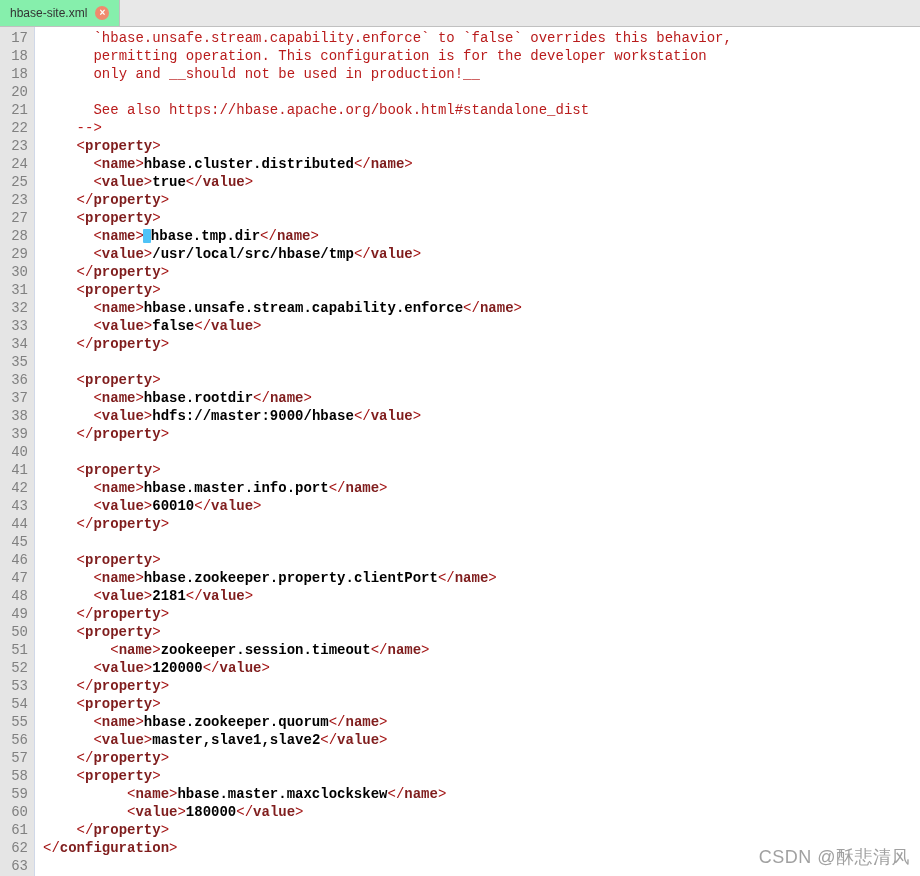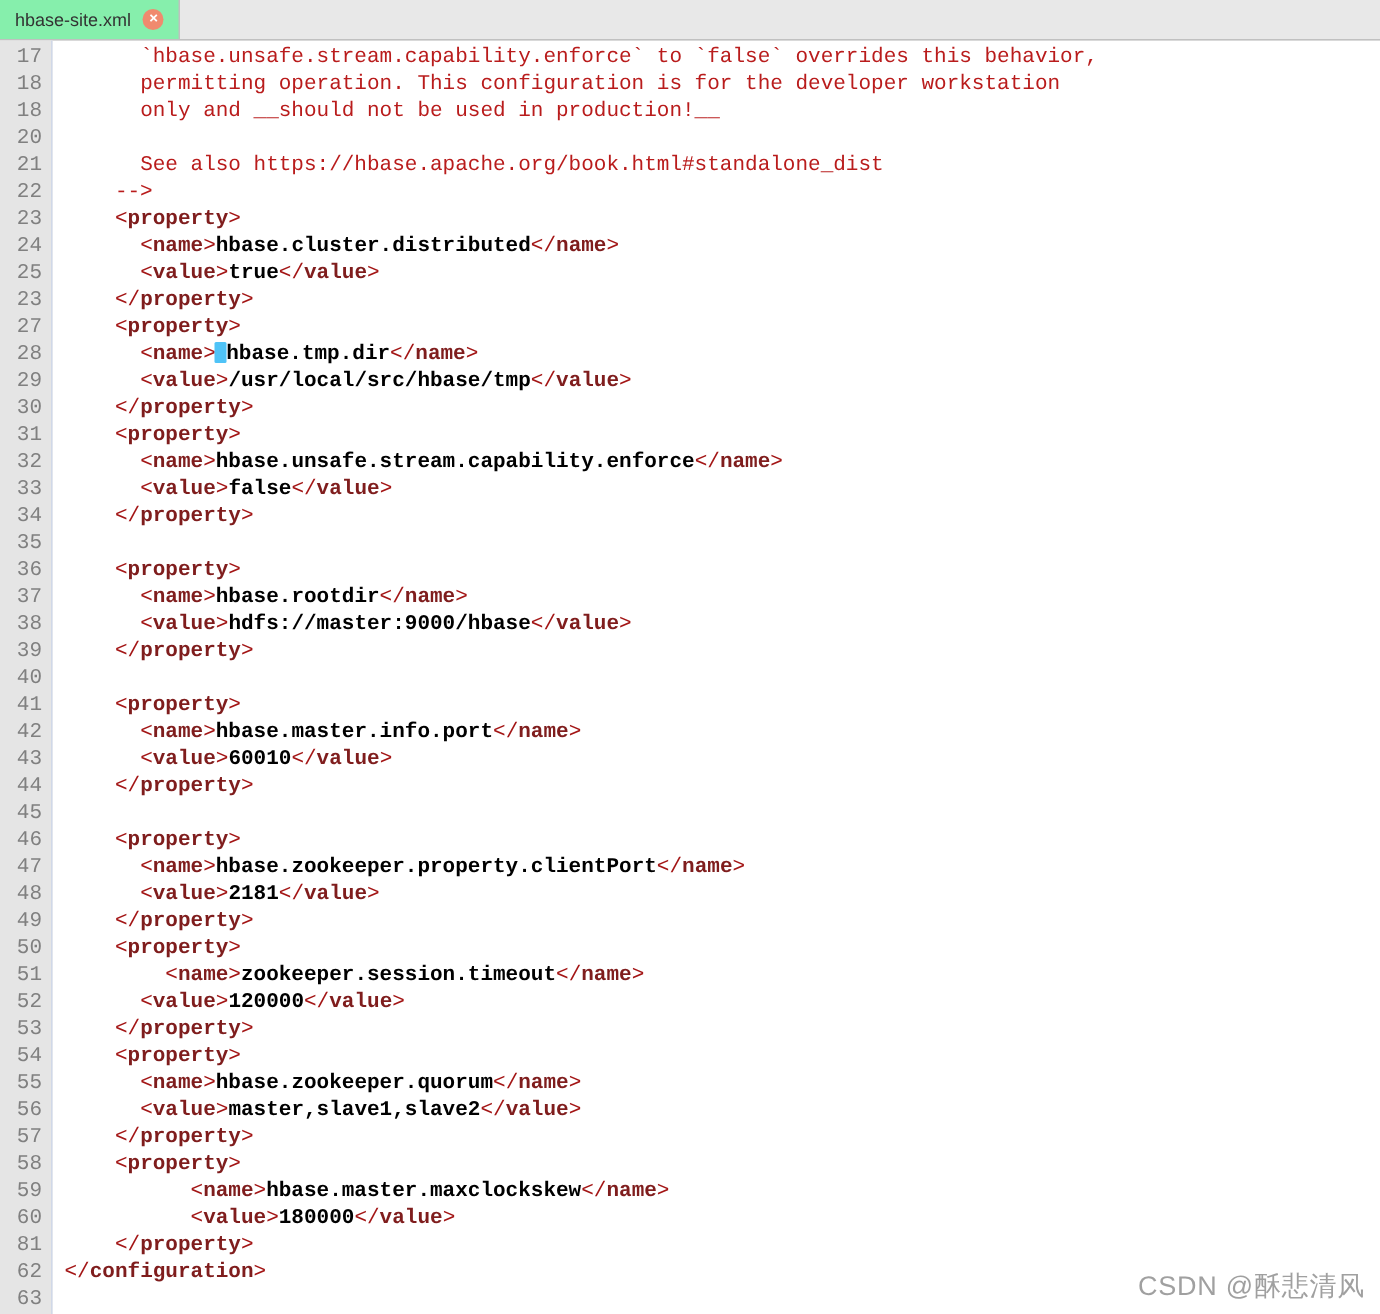--- a/index.html
+++ b/index.html
@@ -139,20 +139,20 @@
       <div>51</div>
       <div>52</div>
       <div>53</div>
       <div>54</div>
       <div>55</div>
       <div>56</div>
       <div>57</div>
       <div>58</div>
       <div>59</div>
       <div>60</div>
-      <div>81</div>
+      <div>61</div>
       <div>62</div>
       <div>63</div>
     </div>
   <div class="code" id="code"><div class="line">      <span class="comment">`hbase.unsafe.stream.capability.enforce` to `false` overrides this behavior,</span></div><div class="line">      <span class="comment">permitting operation. This configuration is for the developer workstation</span></div><div class="line">      <span class="comment">only and __should not be used in production!__</span></div><div class="line">&nbsp;</div><div class="line">      <span class="comment">See also https://hbase.apache.org/book.html#standalone_dist</span></div><div class="line">    <span class="comment">--&gt;</span></div><div class="line">    <span class="punct">&lt;</span><span class="tagname">property</span><span class="punct">&gt;</span></div><div class="line">      <span class="punct">&lt;</span><span class="tagname">name</span><span class="punct">&gt;</span><span class="content">hbase.cluster.distributed</span><span class="punct">&lt;/</span><span class="tagname">name</span><span class="punct">&gt;</span></div><div class="line">      <span class="punct">&lt;</span><span class="tagname">value</span><span class="punct">&gt;</span><span class="content">true</span><span class="punct">&lt;/</span><span class="tagname">value</span><span class="punct">&gt;</span></div><div class="line">    <span class="punct">&lt;/</span><span class="tagname">property</span><span class="punct">&gt;</span></div><div class="line">    <span class="punct">&lt;</span><span class="tagname">property</span><span class="punct">&gt;</span></div><div class="line">      <span class="punct">&lt;</span><span class="tagname">name</span><span class="punct">&gt;</span><span class="caret"></span><span class="content">hbase.tmp.dir</span><span class="punct">&lt;/</span><span class="tagname">name</span><span class="punct">&gt;</span></div><div class="line">      <span class="punct">&lt;</span><span class="tagname">value</span><span class="punct">&gt;</span><span class="content">/usr/local/src/hbase/tmp</span><span class="punct">&lt;/</span><span class="tagname">value</span><span class="punct">&gt;</span></div><div class="line">    <span class="punct">&lt;/</span><span class="tagname">property</span><span class="punct">&gt;</span></div><div class="line">    <span class="punct">&lt;</span><span class="tagname">property</span><span class="punct">&gt;</span></div><div class="line">      <span class="punct">&lt;</span><span class="tagname">name</span><span class="punct">&gt;</span><span class="content">hbase.unsafe.stream.capability.enforce</span><span class="punct">&lt;/</span><span class="tagname">name</span><span class="punct">&gt;</span></div><div class="line">      <span class="punct">&lt;</span><span class="tagname">value</span><span class="punct">&gt;</span><span class="content">false</span><span class="punct">&lt;/</span><span class="tagname">value</span><span class="punct">&gt;</span></div><div class="line">    <span class="punct">&lt;/</span><span class="tagname">property</span><span class="punct">&gt;</span></div><div class="line">&nbsp;</div><div class="line">    <span class="punct">&lt;</span><span class="tagname">property</span><span class="punct">&gt;</span></div><div class="line">      <span class="punct">&lt;</span><span class="tagname">name</span><span class="punct">&gt;</span><span class="content">hbase.rootdir</span><span class="punct">&lt;/</span><span class="tagname">name</span><span class="punct">&gt;</span></div><div class="line">      <span class="punct">&lt;</span><span class="tagname">value</span><span class="punct">&gt;</span><span class="content">hdfs://master:9000/hbase</span><span class="punct">&lt;/</span><span class="tagname">value</span><span class="punct">&gt;</span></div><div class="line">    <span class="punct">&lt;/</span><span class="tagname">property</span><span class="punct">&gt;</span></div><div class="line">&nbsp;</div><div class="line">    <span class="punct">&lt;</span><span class="tagname">property</span><span class="punct">&gt;</span></div><div class="line">      <span class="punct">&lt;</span><span class="tagname">name</span><span class="punct">&gt;</span><span class="content">hbase.master.info.port</span><span class="punct">&lt;/</span><span class="tagname">name</span><span class="punct">&gt;</span></div><div class="line">      <span class="punct">&lt;</span><span class="tagname">value</span><span class="punct">&gt;</span><span class="content">60010</span><span class="punct">&lt;/</span><span class="tagname">value</span><span class="punct">&gt;</span></div><div class="line">    <span class="punct">&lt;/</span><span class="tagname">property</span><span class="punct">&gt;</span></div><div class="line">&nbsp;</div><div class="line">    <span class="punct">&lt;</span><span class="tagname">property</span><span class="punct">&gt;</span></div><div class="line">      <span class="punct">&lt;</span><span class="tagname">name</span><span class="punct">&gt;</span><span class="content">hbase.zookeeper.property.clientPort</span><span class="punct">&lt;/</span><span class="tagname">name</span><span class="punct">&gt;</span></div><div class="line">      <span class="punct">&lt;</span><span class="tagname">value</span><span class="punct">&gt;</span><span class="content">2181</span><span class="punct">&lt;/</span><span class="tagname">value</span><span class="punct">&gt;</span></div><div class="line">    <span class="punct">&lt;/</span><span class="tagname">property</span><span class="punct">&gt;</span></div><div class="line">    <span class="punct">&lt;</span><span class="tagname">property</span><span class="punct">&gt;</span></div><div class="line">        <span class="punct">&lt;</span><span class="tagname">name</span><span class="punct">&gt;</span><span class="content">zookeeper.session.timeout</span><span class="punct">&lt;/</span><span class="tagname">name</span><span class="punct">&gt;</span></div><div class="line">      <span class="punct">&lt;</span><span class="tagname">value</span><span class="punct">&gt;</span><span class="content">120000</span><span class="punct">&lt;/</span><span class="tagname">value</span><span class="punct">&gt;</span></div><div class="line">    <span class="punct">&lt;/</span><span class="tagname">property</span><span class="punct">&gt;</span></div><div class="line">    <span class="punct">&lt;</span><span class="tagname">property</span><span class="punct">&gt;</span></div><div class="line">      <span class="punct">&lt;</span><span class="tagname">name</span><span class="punct">&gt;</span><span class="content">hbase.zookeeper.quorum</span><span class="punct">&lt;/</span><span class="tagname">name</span><span class="punct">&gt;</span></div><div class="line">      <span class="punct">&lt;</span><span class="tagname">value</span><span class="punct">&gt;</span><span class="content">master,slave1,slave2</span><span class="punct">&lt;/</span><span class="tagname">value</span><span class="punct">&gt;</span></div><div class="line">    <span class="punct">&lt;/</span><span class="tagname">property</span><span class="punct">&gt;</span></div><div class="line">    <span class="punct">&lt;</span><span class="tagname">property</span><span class="punct">&gt;</span></div><div class="line">          <span class="punct">&lt;</span><span class="tagname">name</span><span class="punct">&gt;</span><span class="content">hbase.master.maxclockskew</span><span class="punct">&lt;/</span><span class="tagname">name</span><span class="punct">&gt;</span></div><div class="line">          <span class="punct">&lt;</span><span class="tagname">value</span><span class="punct">&gt;</span><span class="content">180000</span><span class="punct">&lt;/</span><span class="tagname">value</span><span class="punct">&gt;</span></div><div class="line">    <span class="punct">&lt;/</span><span class="tagname">property</span><span class="punct">&gt;</span></div><div class="line"><span class="punct">&lt;/</span><span class="tagname">configuration</span><span class="punct">&gt;</span></div><div class="line">&nbsp;</div></div>
 </div>
 
 <div class="watermark">CSDN @酥悲清风</div>
 
 </body></html>

